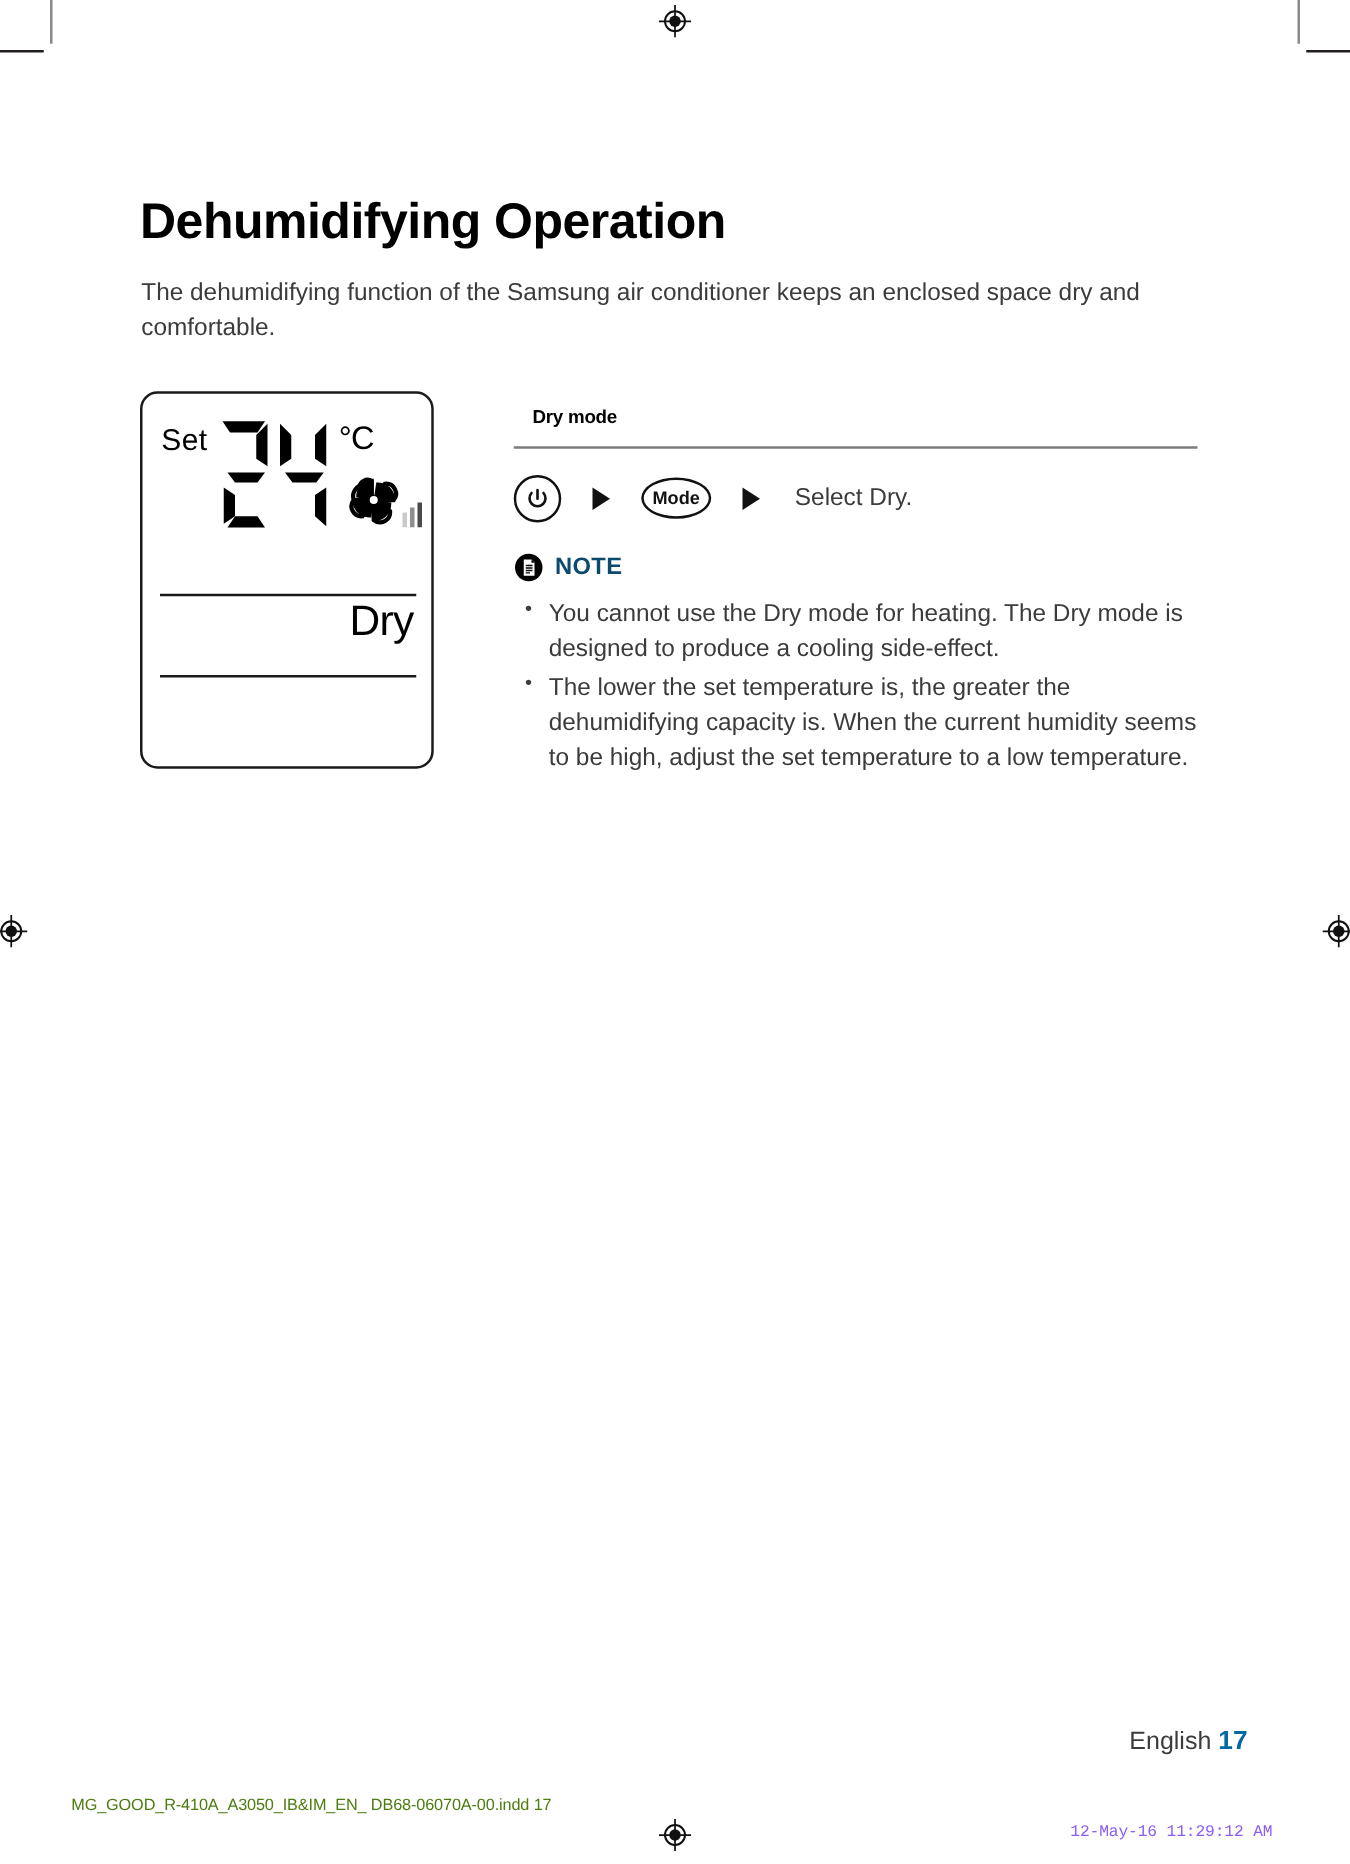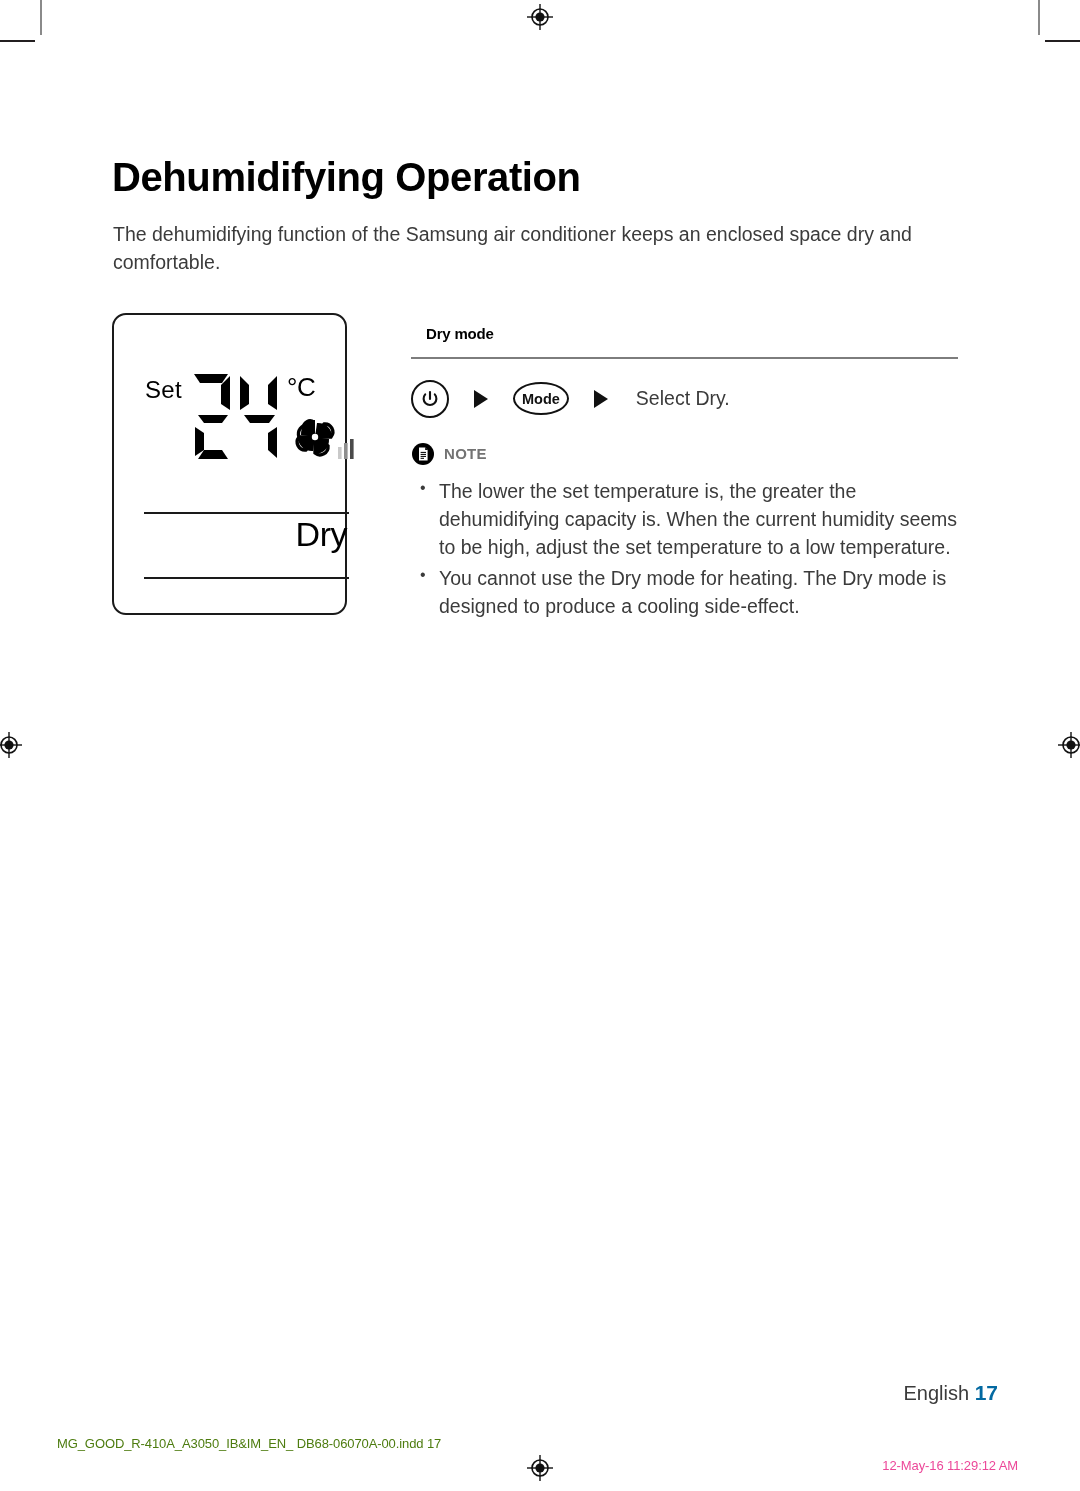--- a/index.html
+++ b/index.html
@@ -80,25 +80,24 @@
     top: 313px;
     width: 235px;
     height: 302px;
     border: 2.5px solid #1a1a1a;
     border-radius: 14px;
     box-sizing: border-box;
     background: #fff;
   }
   .lcd-area {
     position: absolute;
-    left: 16px;
+    left: 0;
     top: 0;
     width: 100%;
     height: 100%;
-    margin-top: 37px;
   }
   .set-label {
     position: absolute;
     left: 15px;
     top: 24px;
     font-size: 24px;
     color: #000;
     letter-spacing: 0.3px;
   }
   .digits {
@@ -227,23 +226,23 @@
     align-items: center;
     gap: 9px;
   }
   .note-icon {
     width: 24px;
     height: 24px;
     flex: 0 0 auto;
   }
   .note-icon svg { display: block; }
   .note-title {
-    font-size: 15px;
+    font-size: 19px;
     font-weight: bold;
-    color: #737373;
+    color: #0c4a6e;
     letter-spacing: 0.3px;
   }
 
   .note-list {
     margin: 11px 0 0 0;
     padding: 0;
     list-style: none;
   }
   .note-list li {
     position: relative;
@@ -285,23 +284,24 @@
     color: #4d7c0f;
     letter-spacing: -0.1px;
     white-space: nowrap;
     text-align: right;
   }
   .footer-date {
     position: absolute;
     right: 62px;
     top: 1458px;
     font-size: 13px;
-    color: #ec4899;
+    color: #8b5cf6;
     letter-spacing: -0.1px;
     white-space: nowrap;
+    font-family: Liberation Mono, monospace;
   }
 </style>
 </head>
 <body>
 
 <div class="crop-v tl"></div>
 <div class="crop-h tl"></div>
 <div class="crop-v tr"></div>
 <div class="crop-h tr"></div>
 
@@ -445,22 +445,22 @@
             <line x1="9.6" y1="12.4" x2="15" y2="12.4"></line>
             <line x1="9.6" y1="14.4" x2="15" y2="14.4"></line>
             <line x1="9.6" y1="16.3" x2="13" y2="16.3"></line>
           </g>
         </svg>
       </span>
       <span class="note-title">NOTE</span>
     </div>
 
     <ul class="note-list">
+      <li>You cannot use the Dry mode for heating. The Dry mode is designed to produce a cooling side-effect.</li>
       <li>The lower the set temperature is, the greater the dehumidifying capacity is. When the current humidity seems to be high, adjust the set temperature to a low temperature.</li>
-      <li>You cannot use the Dry mode for heating. The Dry mode is designed to produce a cooling side-effect.</li>
     </ul>
 
   </div>
 
   <div class="page-number">
     <span>English</span>
     <b>17</b>
   </div>
 
   <div class="footer-file">MG_GOOD_R-410A_A3050_IB&amp;IM_EN_ DB68-06070A-00.indd   17</div>

